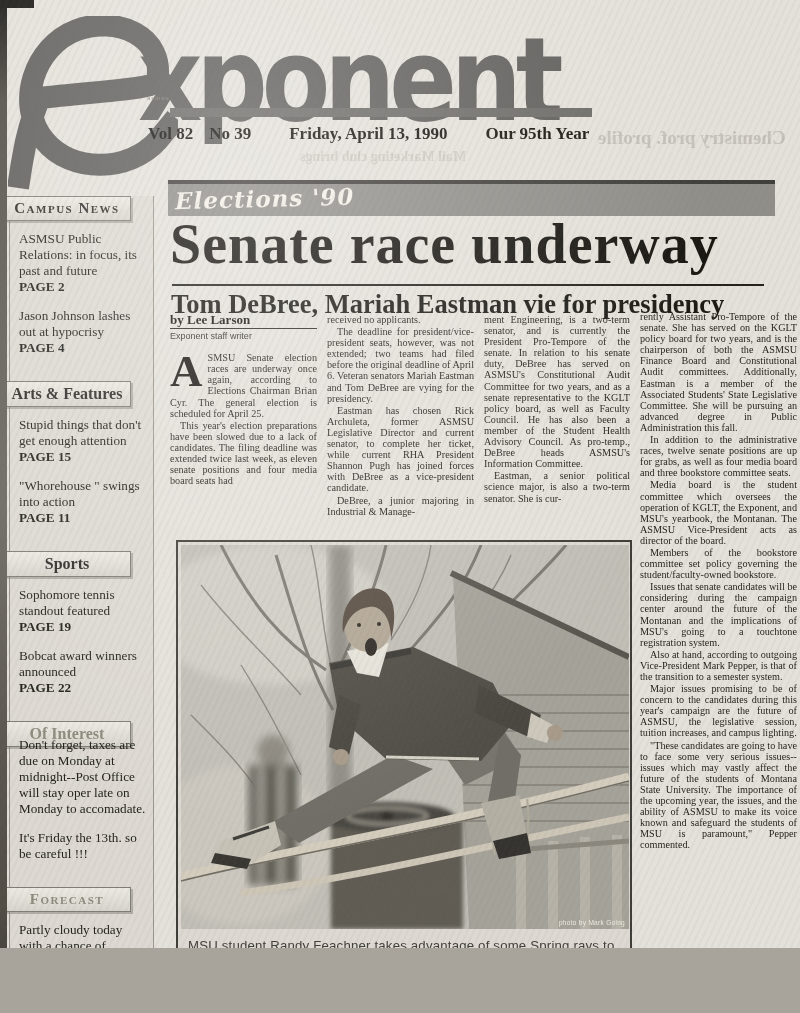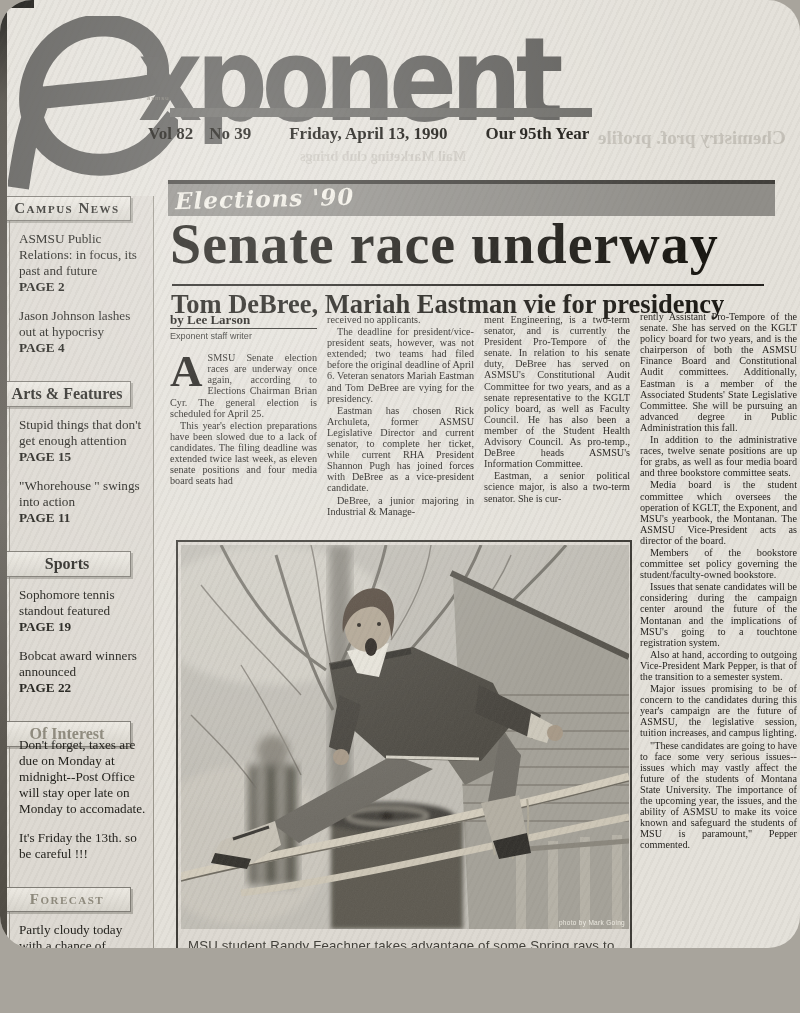--- a/index.html
+++ b/index.html
@@ -1,17 +1,17 @@
 <!DOCTYPE html>
 <html lang="en"><head>
 <meta charset="utf-8">
 <style>
   html,body{margin:0;padding:0;background:#a8a49c;}
   .page{position:relative;width:800px;height:948px;background:#e4e1da;overflow:hidden;
-        font-family:"Liberation Serif","DejaVu Serif",serif;border-radius:32px;}
+        font-family:"Liberation Serif","DejaVu Serif",serif;}
   .page::after{content:"";position:absolute;inset:0;pointer-events:none;
         background:repeating-linear-gradient(115deg,rgba(110,105,95,0.05) 0 2px,transparent 2px 6px),
                    radial-gradient(ellipse at 30% 20%,rgba(255,255,255,0.25),transparent 60%);}
   
   .scan-edge{position:absolute;left:0;top:0;width:7px;height:1013px;
         background:linear-gradient(#14130f,#4e4a42 10%,#6b6760 50%,#514d45 90%,#3c3932);}
   .scan-edge-top{position:absolute;left:0;top:0;width:34px;height:8px;background:#14130f;}
 
   
   .logo-e{position:absolute;left:8px;top:16px;width:170px;height:180px;}

